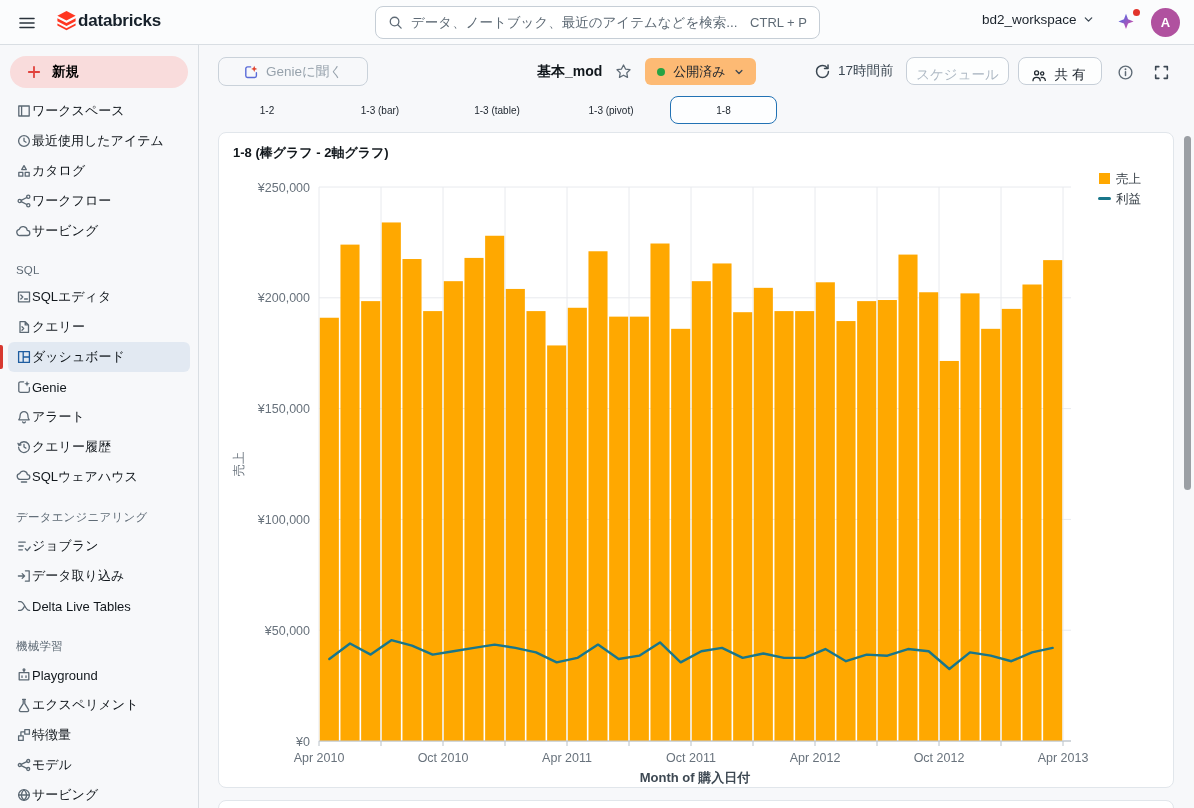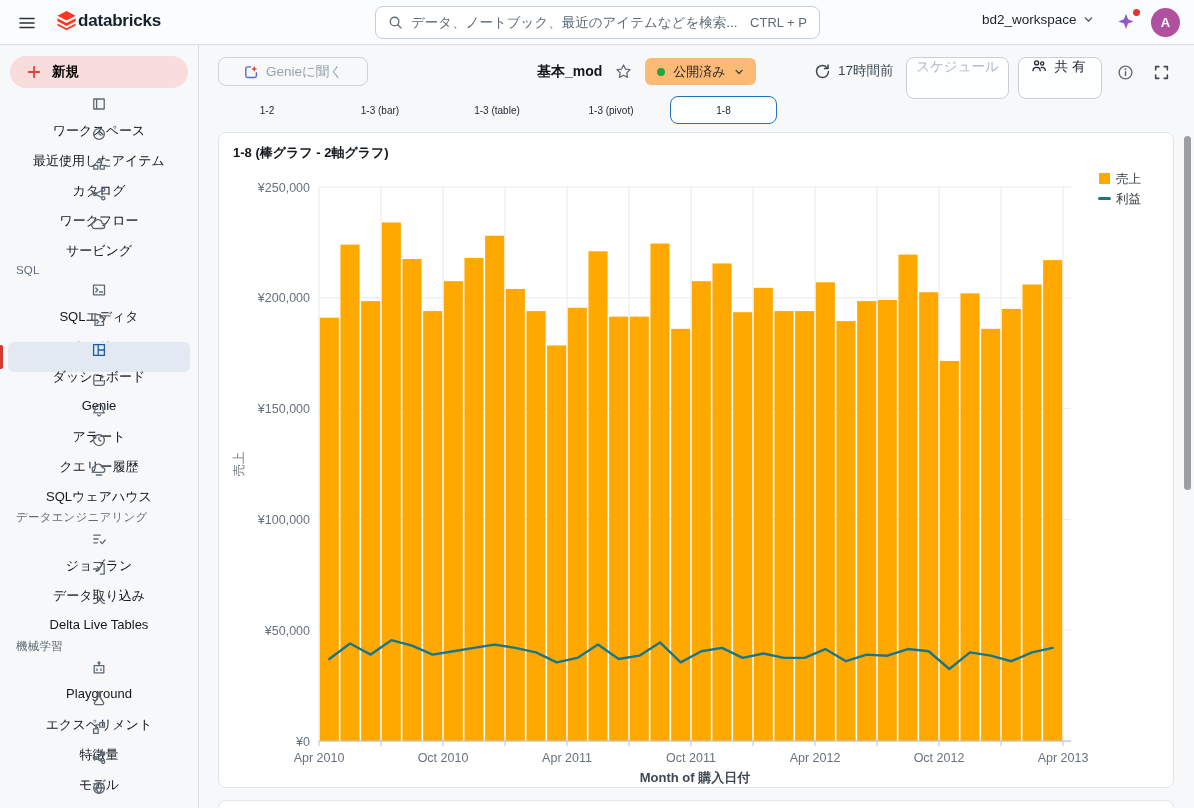--- a/index.html
+++ b/index.html
@@ -31,22 +31,22 @@
   .avatar { position:absolute; left:1151px; top:8px; width:29px; height:29px; border-radius:50%;
             background:#B0519F; color:#fff; display:flex; align-items:center; justify-content:center;
             font-size:13px; font-weight:bold; cursor:pointer; }
 
   
   .sidebar { position:absolute; left:0; top:45px; width:199px; height:763px; background:#F7F8FA;
              border-right:1px solid #D9DEE3; overflow:hidden; }
   .new-btn { display:flex; align-items:center; gap:10px; margin:11px 10px 6px 10px; height:32px;
              width:178px; background:#F9DCDC; border:none; border-radius:20px; padding:0 16px;
              font-family:inherit; font-size:13.5px; font-weight:bold; color:#000000; cursor:pointer; }
-  .side-item { position:relative; display:flex; align-items:center; gap:10px; height:30px;
-               margin:0 8px; padding:0 8px; border-radius:6px; cursor:pointer; color:#11171C;flex-direction:column; }
+  .side-item { position:relative; display:flex; align-items:center; height:30px;
+               margin:0 8px; padding:0 8px; border-radius:6px; cursor:pointer; color:#11171C; }
   .side-item .lbl { font-size:13px; white-space:nowrap; }
   .side-item .icn { display:flex; width:16px; height:16px; color:#5C6974; flex:none; }
   .side-item.active { background:#E2E9F2; }
   .side-item.active .icn { color:#1D5CA0; }
   .side-item.active::before { content:""; position:absolute; left:-8px; top:3px; width:3px;
                               height:24px; background:#D7382F; border-radius:0 2px 2px 0; }
   .section-hdr { margin:18px 16px 6px 16px; font-size:11.5px; color:#5F6B76; letter-spacing:0.2px; }
   nav.side-nav { margin-top:8px; }
 
   
@@ -58,21 +58,21 @@
                  align-items:center; gap:13px; }
   .dash-title { font-size:14px; font-weight:bold; color:#11171C; }
   .star-btn { background:none; border:none; cursor:pointer; display:flex; padding:0; }
   .status-pill { display:flex; align-items:center; gap:8px; height:27px; padding:0 12px;
                  background:#fdba74; border-radius:6px; cursor:pointer; }
   .status-dot { width:8px; height:8px; border-radius:50%; background:#27A343; }
   .status-lbl { font-size:13px; color:#1A222B; }
   .refresh-group { position:absolute; left:615px; top:17px; display:flex; align-items:center; gap:7px;
                    cursor:pointer; }
   .refresh-lbl { font-size:13.5px; color:#3B4752; }
-  .btn { display:flex; align-items:flex-start; justify-content:center; gap:8px; height:42px;
+  .btn { display:flex; align-items:flex-end; justify-content:center; gap:8px; height:28px;
          border:1px solid #C7CFD8; border-radius:8px; background:#FDFEFE; font-family:inherit;
          font-size:13.5px; cursor:pointer; }
   .btn-schedule { position:absolute; left:707px; top:12px; width:103px; color:#AEB9C4; }
   .btn-share { position:absolute; left:819px; top:12px; width:84px; color:#1A222B; }
   .btn-share .sh-lbl { letter-spacing:4px; }
   .icon-btn { position:absolute; top:15px; background:none; border:none; cursor:pointer;
               display:flex; padding:4px; }
   .info-btn { left:914px; }
   .fullscreen-btn { left:950px; }
 

